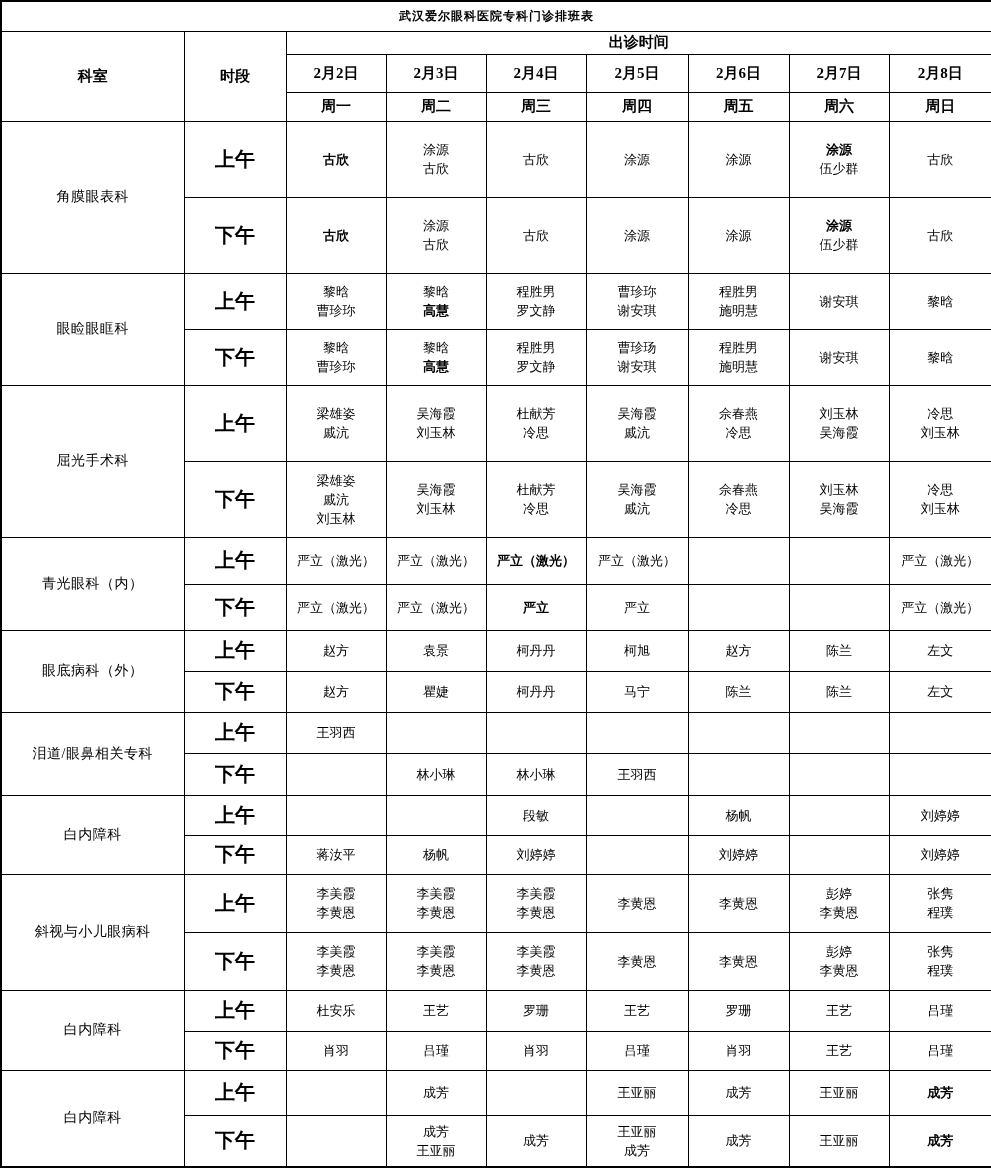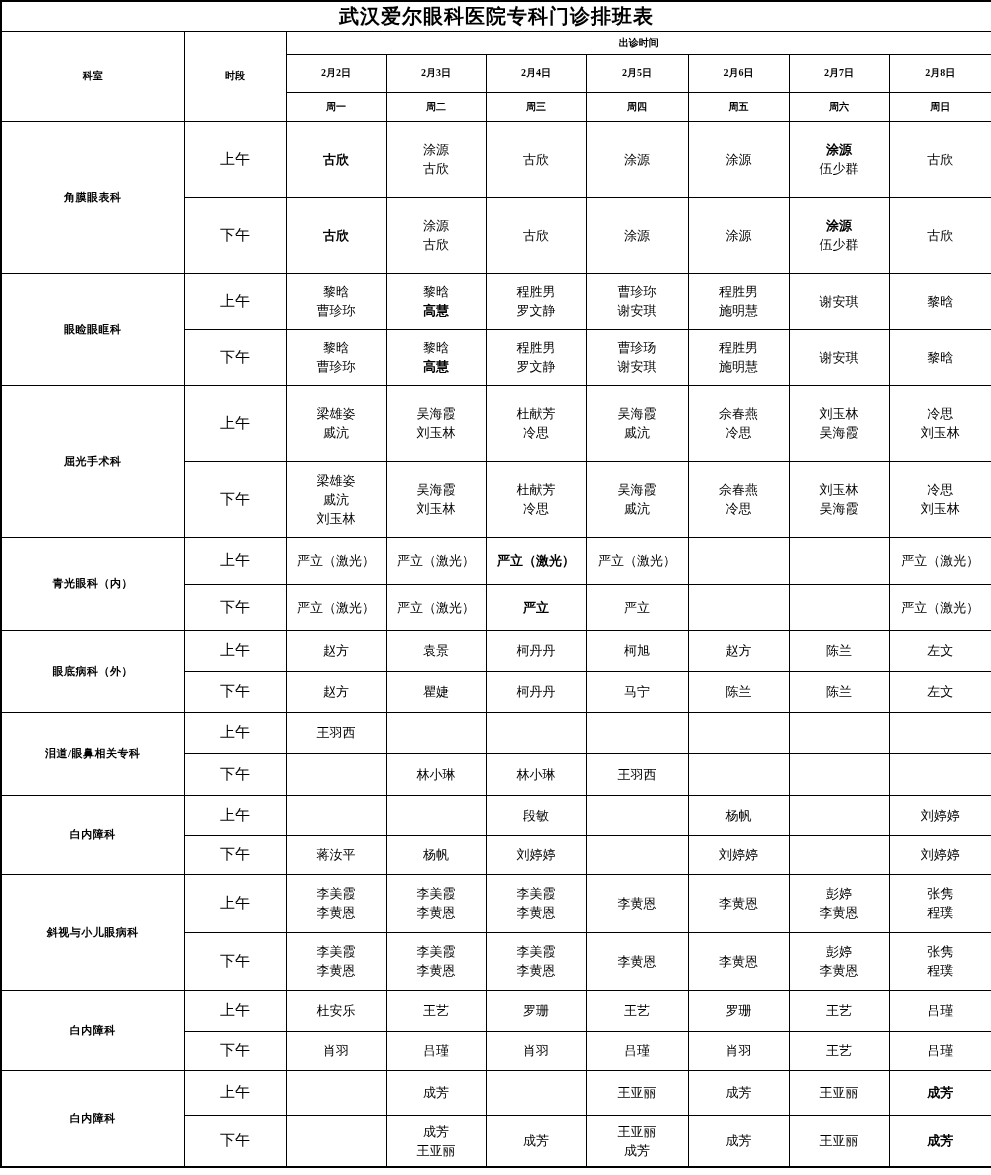--- a/index.html
+++ b/index.html
@@ -21,39 +21,39 @@
     border: 2px solid #000000;
   }
   th, td {
     border: 1px solid #000000;
     text-align: center;
     vertical-align: middle;
     padding: 0;
     overflow: hidden;
   }
   th.title-cell {
-    font-size: 20px;
+    font-size: 12px;
     font-weight: bold;
     letter-spacing: 1px;
   }
   th.visit-header,
   th.corner,
   th.date-cell,
   th.weekday-cell {
-    font-size: 10px;
+    font-size: 15px;
     font-weight: bold;
   }
   th.dept {
-    font-size: 11px;
+    font-size: 14px;
+    font-weight: normal;
+    letter-spacing: 0.5px;
+  }
+  td.period {
+    font-size: 20px;
     font-weight: bold;
-    letter-spacing: 0.5px;
-  }
-  td.period {
-    font-size: 15px;
-    font-weight: normal;
   }
   td.doc {
     font-size: 13px;
     line-height: 19px;
     font-weight: normal;
   }
   td.doc div { white-space: nowrap; }
   td.doc div.bold { font-weight: bold; }
 </style>
 </head>

